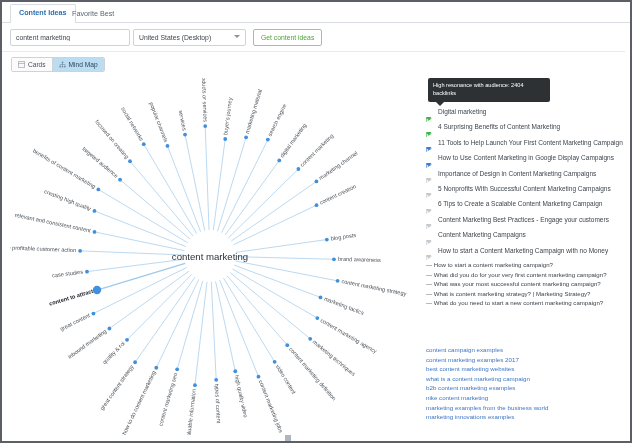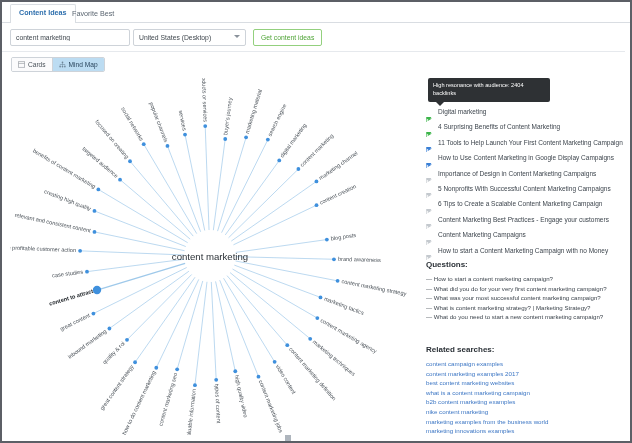--- a/index.html
+++ b/index.html
@@ -441,32 +441,30 @@
         <div class="idea-item">
           <span class="flag"><svg width="7" height="7" viewBox="0 0 7 7">
               <path d="M0.6 1 L5.4 1 L4.3 2.6 L6 2.6 L1.4 5.2 L2.3 3.3 L0.6 3.3 Z" fill="#c4c9ce"></path>
               <rect x="0.4" y="1" width="0.6" height="5" fill="#c4c9ce"></rect>
             </svg></span>
           <span class="idea-text">How to start a Content Marketing Campaign with no Money</span>
         </div>
       </div>
 
     <div class="questions">
-      <div class="sec-title">Questions:</div>
       <div id="q-list">
           <div class="q-item">— How to start a content marketing campaign?</div>
           <div class="q-item">— What did you do for your very first content marketing campaign?</div>
           <div class="q-item">— What was your most successful content marketing campaign?</div>
           <div class="q-item">— What is content marketing strategy? | Marketing Strategy?</div>
           <div class="q-item">— What do you need to start a new content marketing campaign?</div>
         </div>
     </div>
 
     <div class="related">
-      <div class="sec-title">Related searches:</div>
       <div id="r-list">
           <div class="r-item">content campaign examples</div>
           <div class="r-item">content marketing examples 2017</div>
           <div class="r-item">best content marketing websites</div>
           <div class="r-item">what is a content marketing campaign</div>
           <div class="r-item">b2b content marketing examples</div>
           <div class="r-item">nike content marketing</div>
           <div class="r-item">marketing examples from the business world</div>
           <div class="r-item">marketing innovations examples</div>
         </div>

